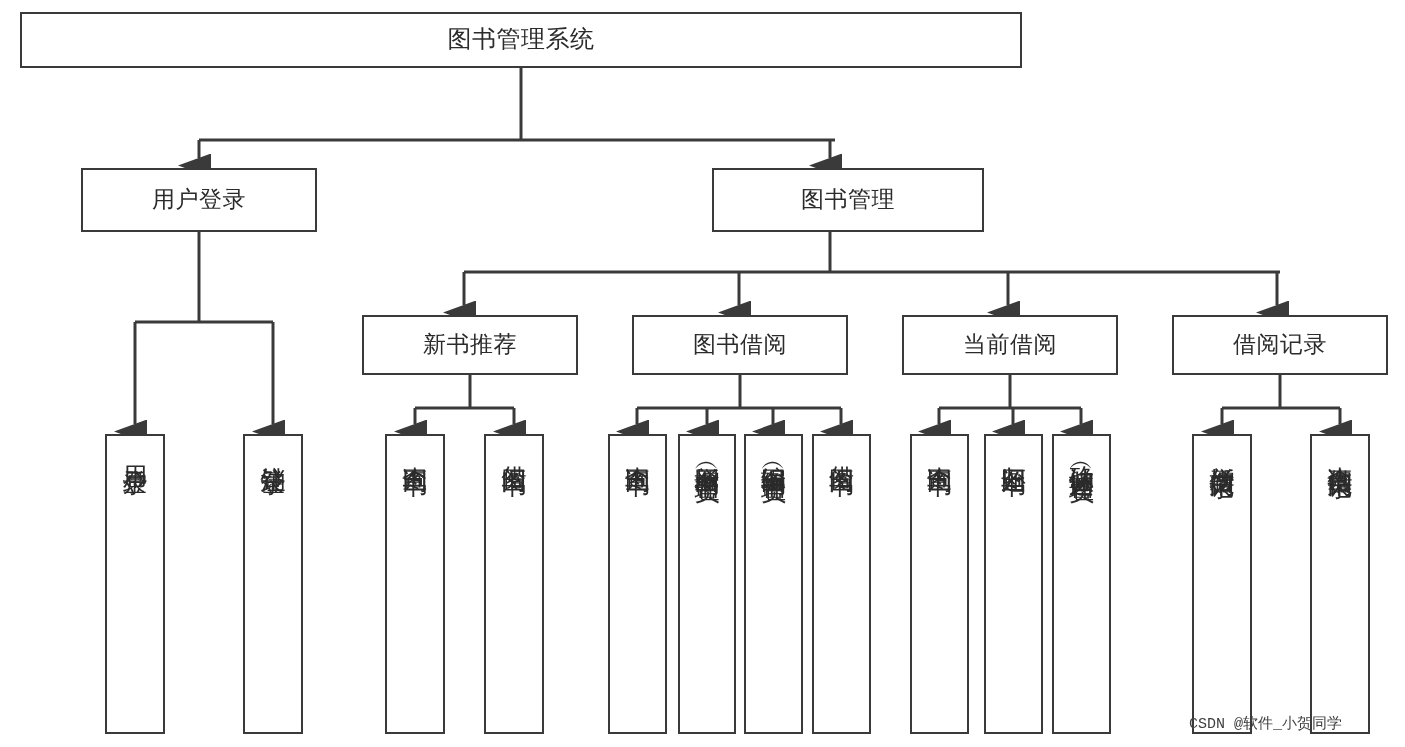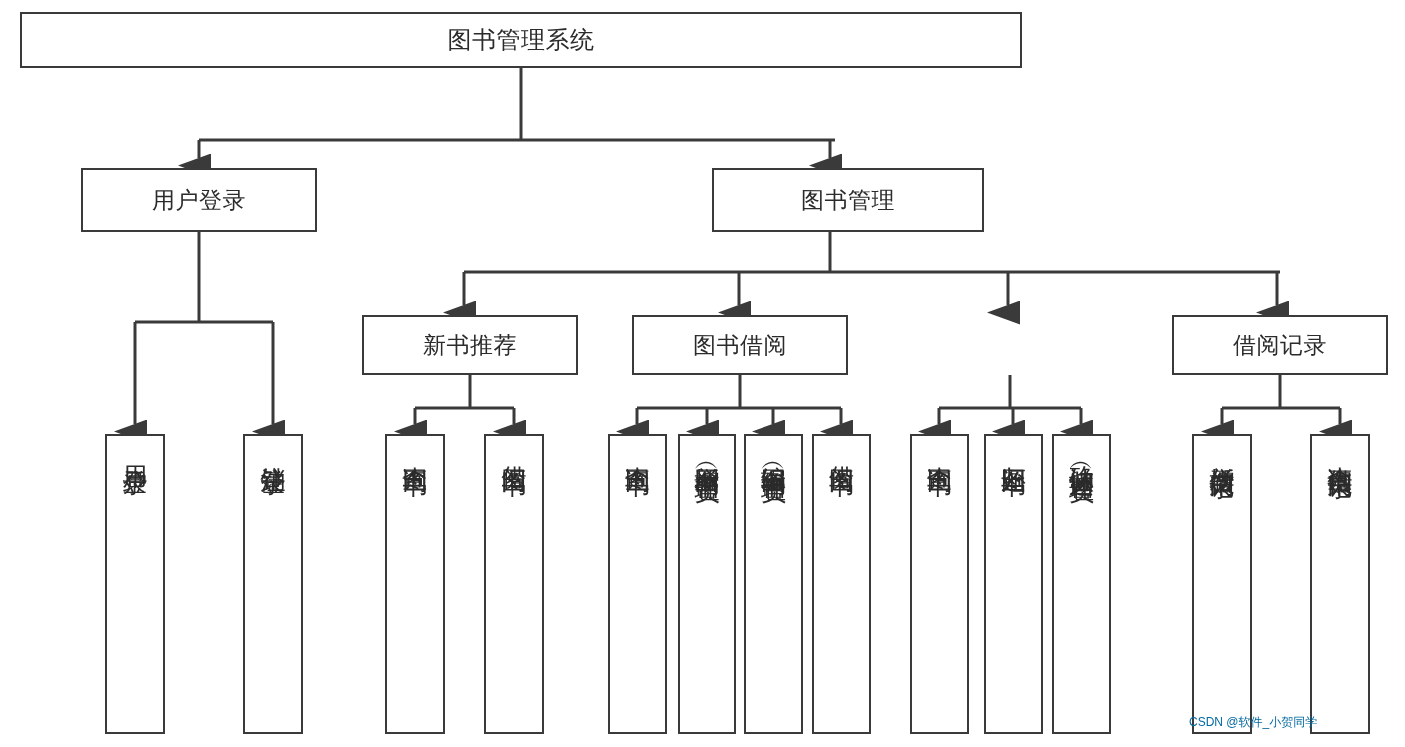--- a/index.html
+++ b/index.html
@@ -34,20 +34,21 @@
     align-items: center;
     justify-content: center;
     color: #2b2b2b;
     z-index: 2;
   }
   .node-label {
     display: block;
     text-align: center;
     line-height: 1.14;
     letter-spacing: 0.5px;
+    font-family: Liberation Serif, serif;
   }
   .node.horizontal .node-label {
     font-size: 23px;
     white-space: nowrap;
   }
   .node.vertical {
     align-items: flex-start;
     padding-top: 10px;
   }
   .node.vertical .node-label {
@@ -57,25 +58,25 @@
     letter-spacing: 2px;
     line-height: 1;
   }
   .node.root .node-label {
     font-size: 24px;
   }
   #watermark {
     position: absolute;
     left: 1189px;
     top: 714px;
-    font-size: 12px;
-    color: #0369a1;
+    font-size: 15px;
+    color: #404040;
     white-space: nowrap;
     z-index: 5;
-    font-family: Liberation Sans, sans-serif;
+    font-family: Liberation Mono, monospace;
   }
 </style>
 </head>
 <body>
 
 <div id="diagram-root">
 
   <svg id="diagram-svg" viewBox="0 0 1405 747" xmlns="http://www.w3.org/2000/svg">
     <defs>
       <marker id="arrow" markerWidth="12" markerHeight="12" refX="1.5" refY="4" orient="auto" markerUnits="strokeWidth">
@@ -136,20 +137,23 @@
   <div class="node horizontal" style="left:712px; top:168px; width:272px; height:64px;">
     <span class="node-label">图书管理</span>
   </div>
 
   <div class="node horizontal" style="left:632px; top:315px; width:216px; height:60px;">
     <span class="node-label">图书借阅</span>
   </div>
   <div class="node horizontal" style="left:362px; top:315px; width:216px; height:60px;">
     <span class="node-label">新书推荐</span>
   </div>
+  <div class="node horizontal" style="left:902px; top:315px; width:216px; height:60px;">
+    <span class="node-label">当前借阅</span>
+  </div>
   <div class="node horizontal" style="left:1172px; top:315px; width:216px; height:60px;">
     <span class="node-label">借阅记录</span>
   </div>
 
   <div class="node vertical" style="left:105px; top:434px; width:60px; height:300px;">
     <span class="node-label">用户登录</span>
   </div>
   <div class="node vertical" style="left:243px; top:434px; width:60px; height:300px;">
     <span class="node-label">注销登录</span>
   </div>

